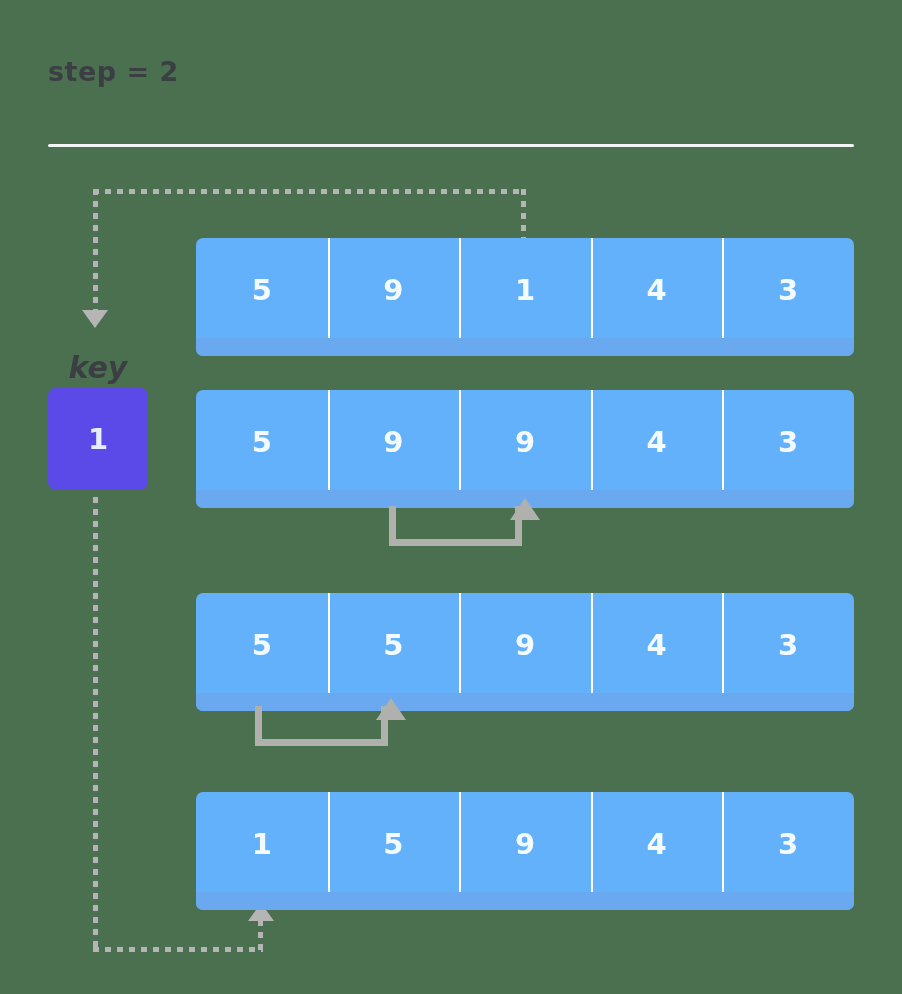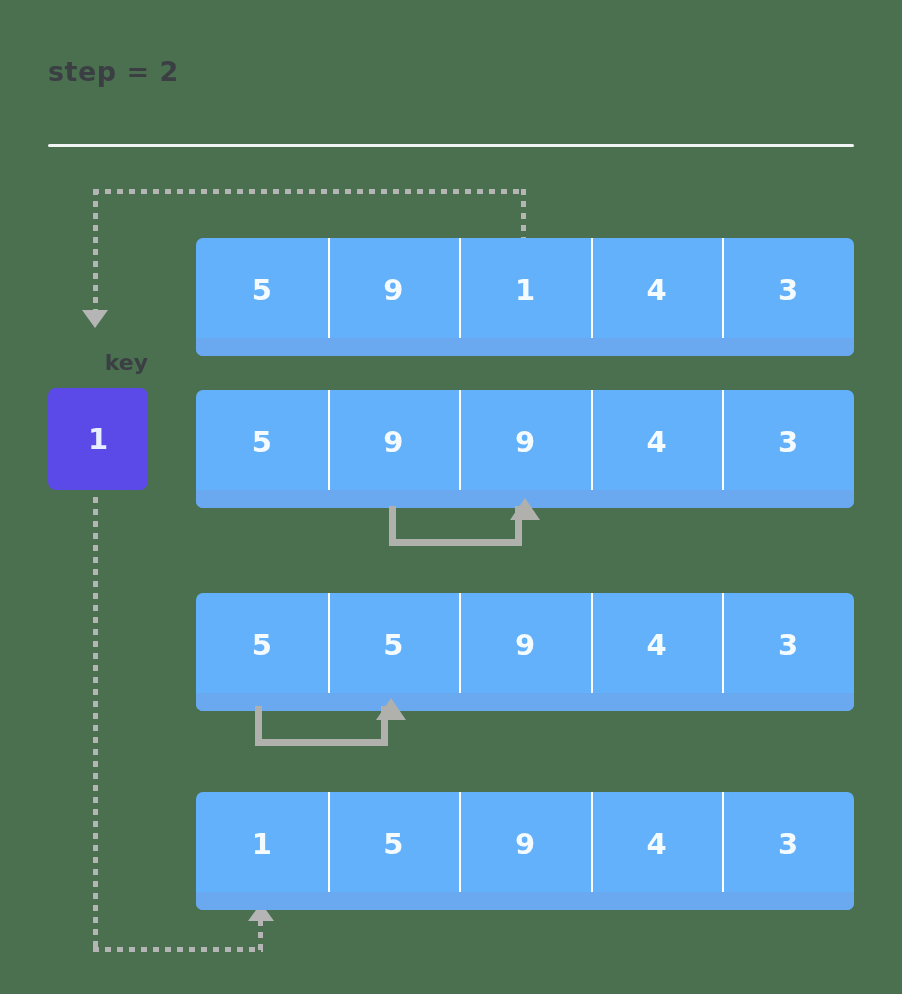--- a/index.html
+++ b/index.html
@@ -88,24 +88,25 @@
   #row-1 { top: 390px; }
   #row-2 { top: 593px; }
   #row-3 { top: 792px; }
 
   
   .key-label {
     position: absolute;
     left: 48px;
     top: 350px;
     width: 100px;
-    text-align: right;
-    font-size: 22px;
+    text-align: center;
+    font-size: 30px;
     font-weight: bold;
     color: #3b3f44;
+    font-style: italic;
   }
   .key-box {
     position: absolute;
     left: 48px;
     top: 388px;
     width: 100px;
     height: 102px;
     border-radius: 8px;
     background: #5b4ae8;
     display: flex;

